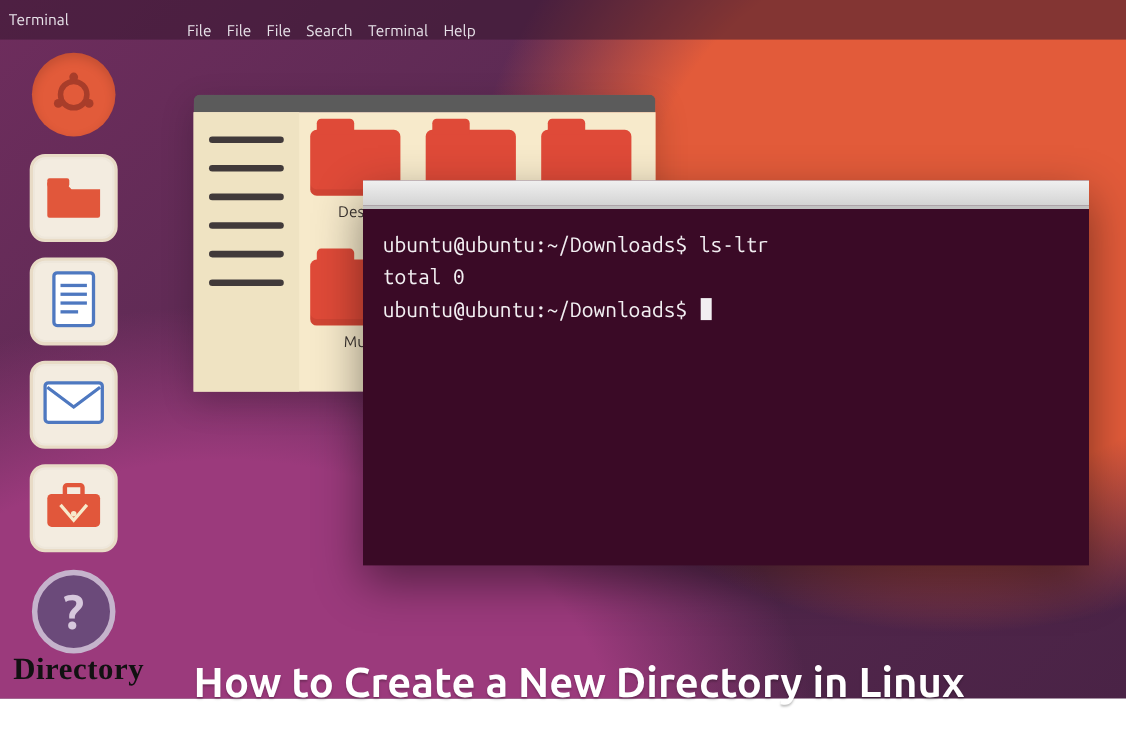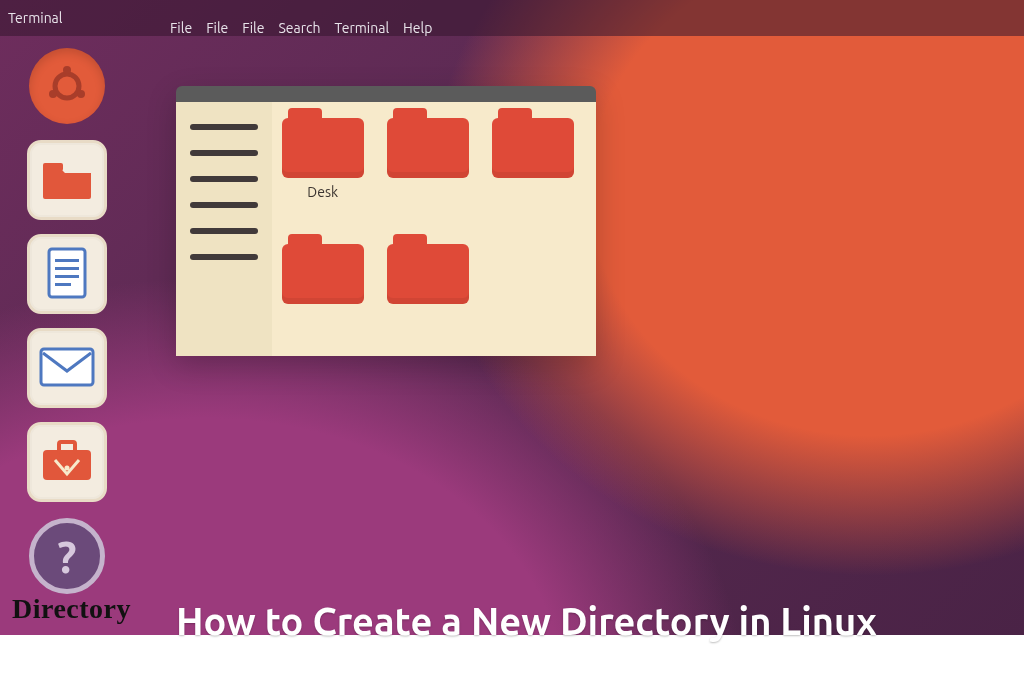--- a/index.html
+++ b/index.html
@@ -260,28 +260,38 @@
         <div class="fm-item">
           <div class="folder-icon"></div>
           <div class="fm-label"></div>
         </div>
         <div class="fm-item">
           <div class="folder-icon"></div>
           <div class="fm-label"></div>
         </div>
         <div class="fm-item">
           <div class="folder-icon"></div>
-          <div class="fm-label"></div>
-        </div>
-        <div class="fm-item">
-          <div class="folder-icon"></div>
-          <div class="fm-label"></div>
-        </div>
-      </div>
-    </div>
-  </div>
-
+          <div class="fm-label">Mu</div>
+        </div>
+        <div class="fm-item">
+          <div class="folder-icon"></div>
+          <div class="fm-label"></div>
+        </div>
+        <div class="fm-item">
+          <div class="folder-icon"></div>
+          <div class="fm-label"></div>
+        </div>
+      </div>
+    </div>
+  </div>
+
+  <div class="term-window">
+    <div class="term-titlebar"></div>
+    <div class="term-body"><span>ubuntu@ubuntu:~/Downloads$ ls-ltr</span>
+<span>total 0</span>
+<span>ubuntu@ubuntu:~/Downloads$ </span><span class="cursor"></span></div>
+  </div>
 
   <div class="headline">How to Create a New Directory in Linux</div>
 
   <div class="brand">Directory</div>
 
 </div>
 
 </body></html>

